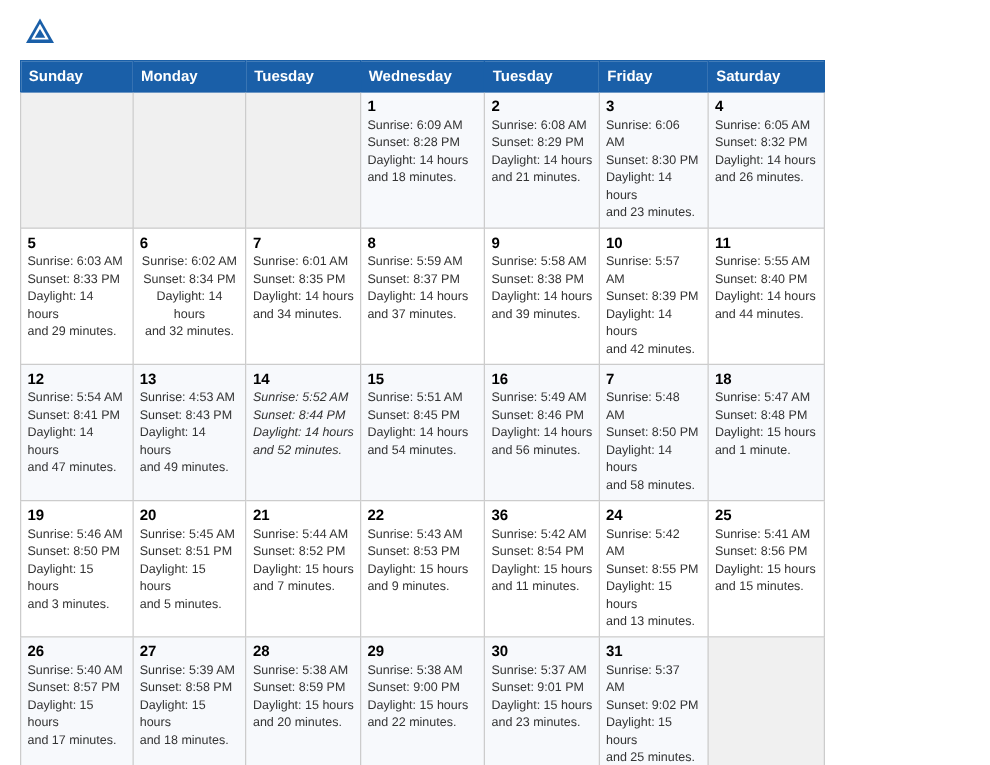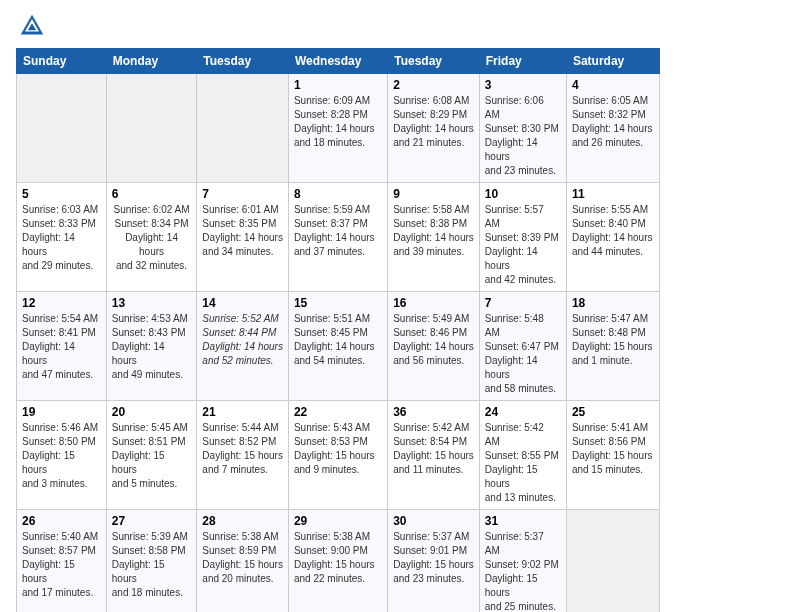--- a/index.html
+++ b/index.html
@@ -248,21 +248,21 @@
           <td>
             <span class="day-num">16</span>
             <div class="day-info" style="white-space: pre-line;">Sunrise: 5:49 AM
 Sunset: 8:46 PM
 Daylight: 14 hours
 and 56 minutes.</div>
           </td>
           <td>
             <span class="day-num">7</span>
             <div class="day-info" style="white-space: pre-line;">Sunrise: 5:48 AM
-Sunset: 6:47 PM
+Sunset: 8:50 PM
 Daylight: 14 hours
 and 58 minutes.</div>
           </td>
           <td>
             <span class="day-num">18</span>
             <div class="day-info" style="white-space: pre-line;">Sunrise: 5:47 AM
 Sunset: 8:48 PM
 Daylight: 15 hours
 and 1 minute.</div>
           </td>

